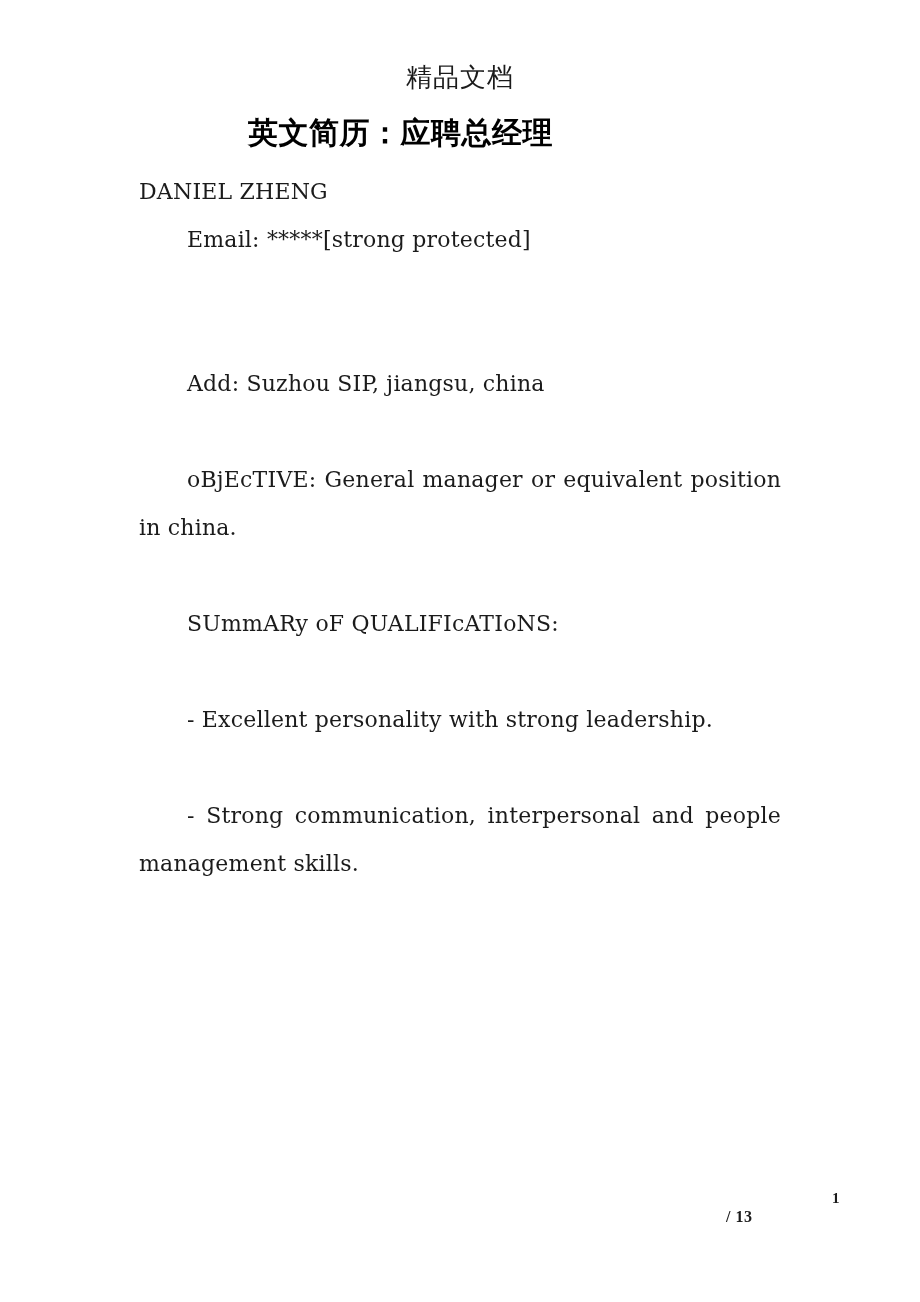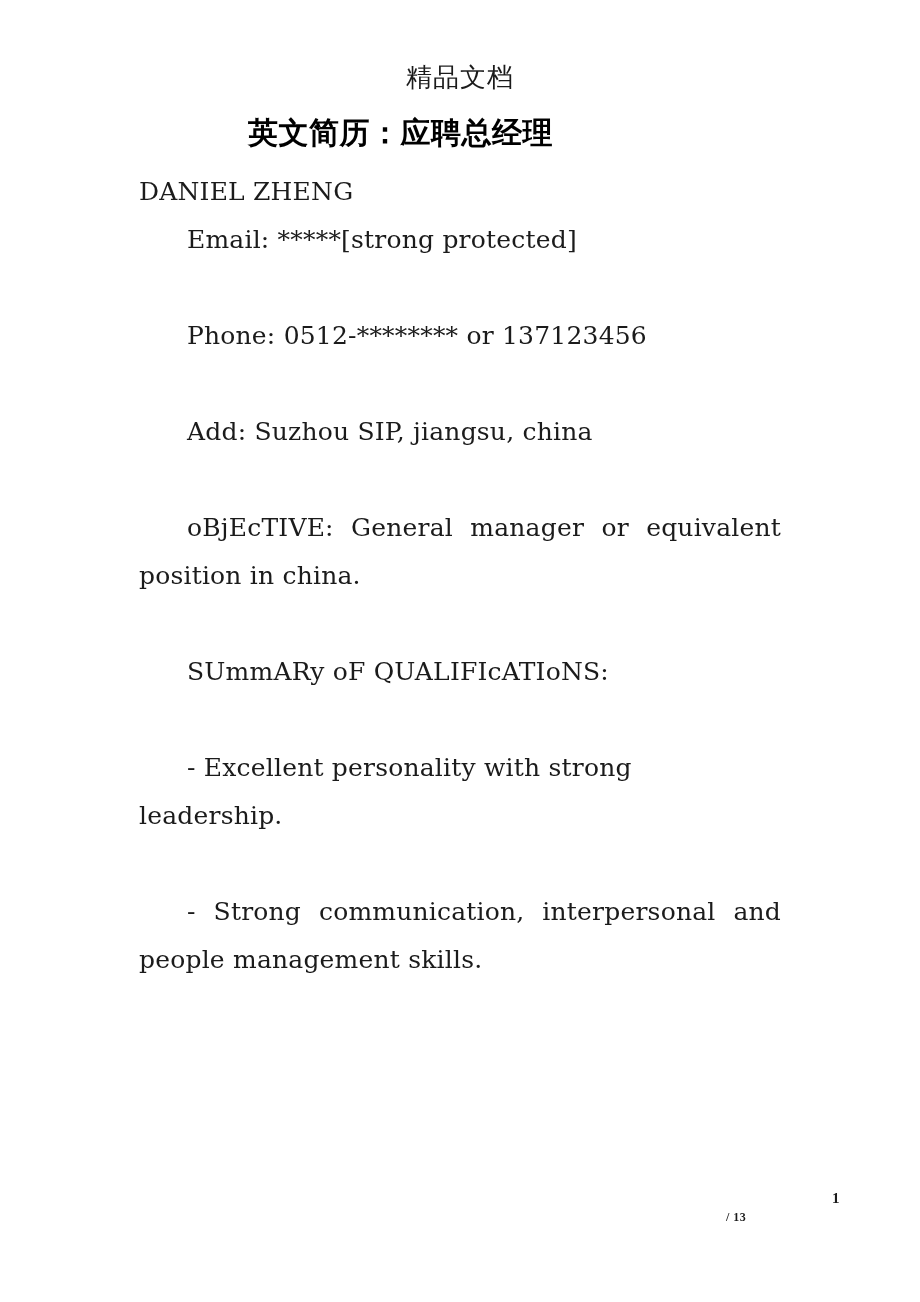--- a/index.html
+++ b/index.html
@@ -55,21 +55,21 @@
   
   .doc-body {
     position: absolute;
     top: 168px;
     left: 139px;
     width: 642px;
   }
 
   .para {
     font-family: "DejaVu Serif", "Liberation Serif", serif;
-    font-size: 25px;
+    font-size: 22px;
     line-height: 48px;
     color: #1b1b1b;
     margin: 0;
     letter-spacing: 0.2px;
     white-space: pre-wrap;
   }
 
   
   .para.flush {
     text-indent: 0;
@@ -118,21 +118,21 @@
     font-size: 15px;
     font-weight: 700;
     color: #1b1b1b;
     line-height: 16px;
   }
   .footer-page-total {
     position: absolute;
     left: 726px;
     top: 38px;
     font-family: "Liberation Serif", "DejaVu Serif", serif;
-    font-size: 12px;
+    font-size: 16px;
     font-weight: 700;
     color: #1b1b1b;
     line-height: 18px;
     letter-spacing: 0.5px;
   }
 </style>
 </head>
 <body>
 
 <div class="page">
@@ -142,21 +142,20 @@
   <div class="doc-title">英文简历：应聘总经理</div>
 
   <div class="doc-body">
 
     <p class="para flush">DANIEL ZHENG</p>
 
     <p class="para indent">Email: *****[strong protected]</p>
 
     <div class="gap"></div>
 
-    <p class="para indent">Phone: 0512-******** or 137123456</p>
 
     <div class="gap"></div>
 
     <p class="para indent">Add: Suzhou SIP, jiangsu, china</p>
 
     <div class="gap"></div>
 
     <p class="para justified">oBjEcTIVE: General manager or equivalent position in china.</p>
 
     <div class="gap"></div>

